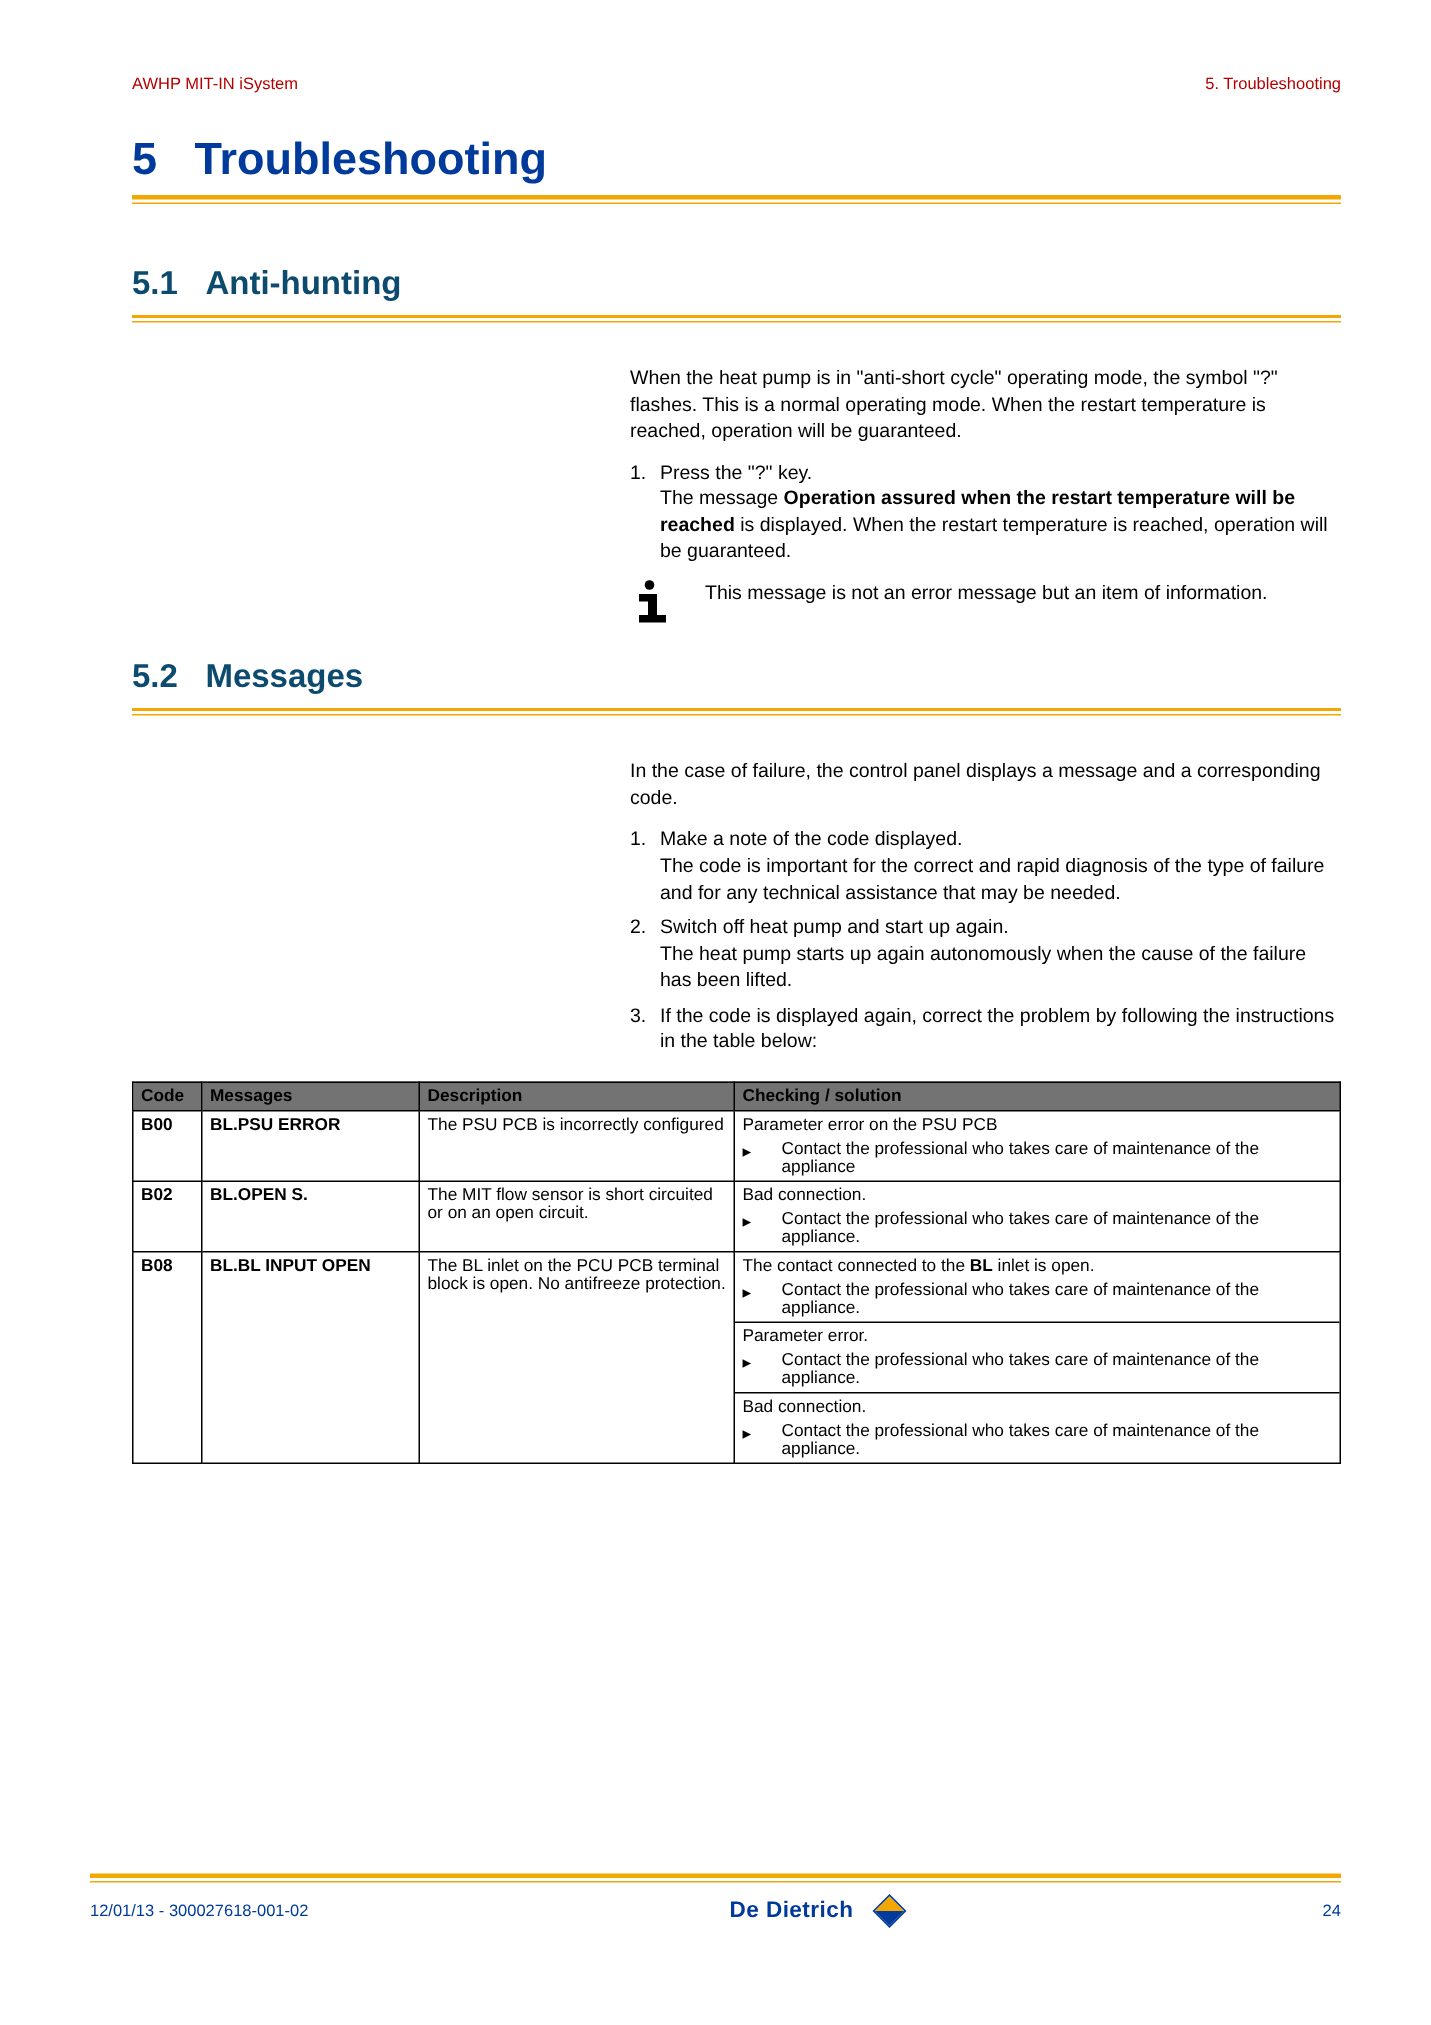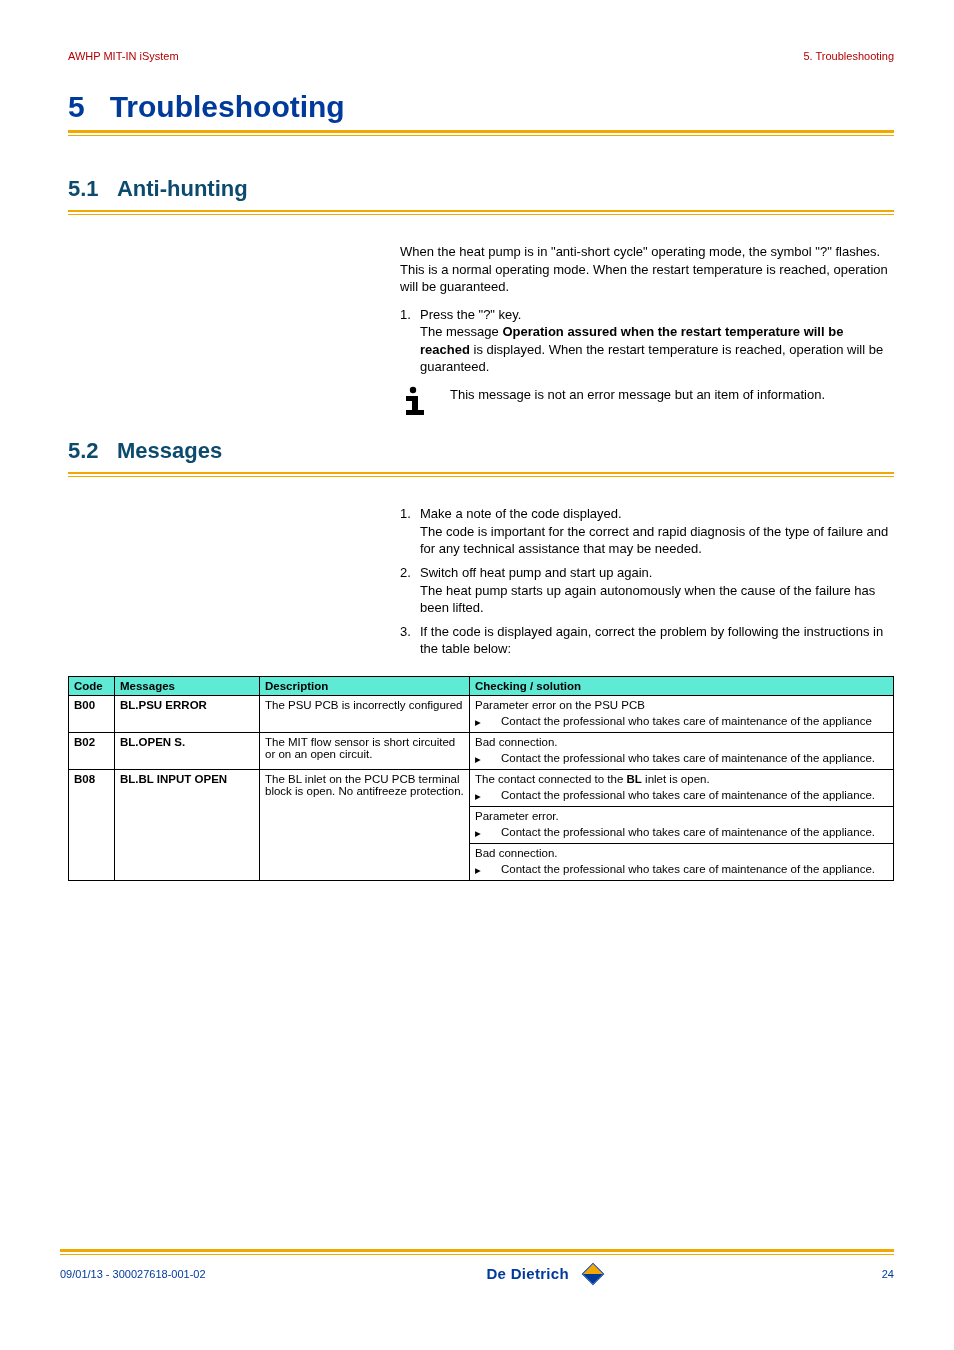--- a/index.html
+++ b/index.html
@@ -4,21 +4,21 @@
 <style>
   * { box-sizing: border-box; }
   body {
     margin: 0;
     font-family: Arial, Helvetica, sans-serif;
     background: #fff;
     width: 954px;
     color: #000;
   }
   .page {
-    padding: 50px 60px 20px 68px;
+    padding: 50px 60px 20px 88px;
     min-height: 1300px;
     position: relative;
   }
   .header-row {
     display: flex;
     justify-content: space-between;
     font-size: 11px;
     margin-bottom: 28px;
   }
   .hdr-left { color: #b30000; }
@@ -88,21 +88,21 @@
     font-size: 11.5px;
     margin-top: 14px;
   }
   table.msg th, table.msg td {
     border: 1px solid #000;
     padding: 3px 5px;
     vertical-align: top;
     text-align: left;
   }
   table.msg th {
-    background: #5eead4;
+    background: #737373;
     font-weight: bold;
   }
   .bullet-row {
     display: flex;
     gap: 18px;
     margin-top: 4px;
   }
   .bullet-sym { flex: none; width: 8px; }
   .bullet-txt { flex: 1; }
   .footer {
@@ -181,20 +181,21 @@
     </div>
   </div>
 
   <div class="section-title">
     <span>5.2</span>&nbsp;&nbsp;&nbsp;<span>Messages</span>
   </div>
   <div class="section-rule"></div>
   <div class="section-rule-thin"></div>
 
   <div class="body-block">
+    <p>In the case of failure, the control panel displays a message and a corresponding code.</p>
     <div class="ol-item">
       <div class="ol-num">1.</div>
       <div class="ol-text">
         <span>Make a note of the code displayed.</span><br>
         <span>The code is important for the correct and rapid diagnosis of the type of failure and for any technical assistance that may be needed.</span>
       </div>
     </div>
     <div class="ol-item">
       <div class="ol-num">2.</div>
       <div class="ol-text">
@@ -277,21 +278,21 @@
           </div>
         </td>
       </tr>
     </tbody>
   </table>
 
   <div class="footer">
     <div class="footer-rule"></div>
     <div class="footer-rule-thin"></div>
     <div class="footer-row">
-      <div class="footer-left">09/01/13 - 300027618-001-02</div>
+      <div class="footer-left">12/01/13 - 300027618-001-02</div>
       <div class="logo">
         <span>De Dietrich</span>
         <div class="logo-diamond"></div>
       </div>
       <div class="footer-right">24</div>
     </div>
   </div>
 
 </div>
 

